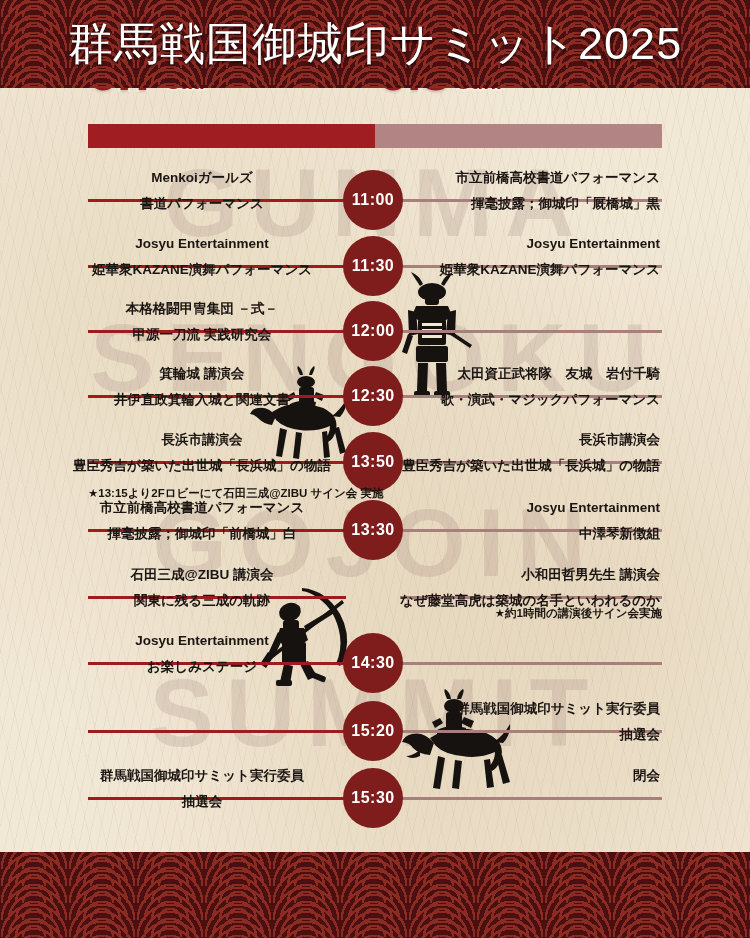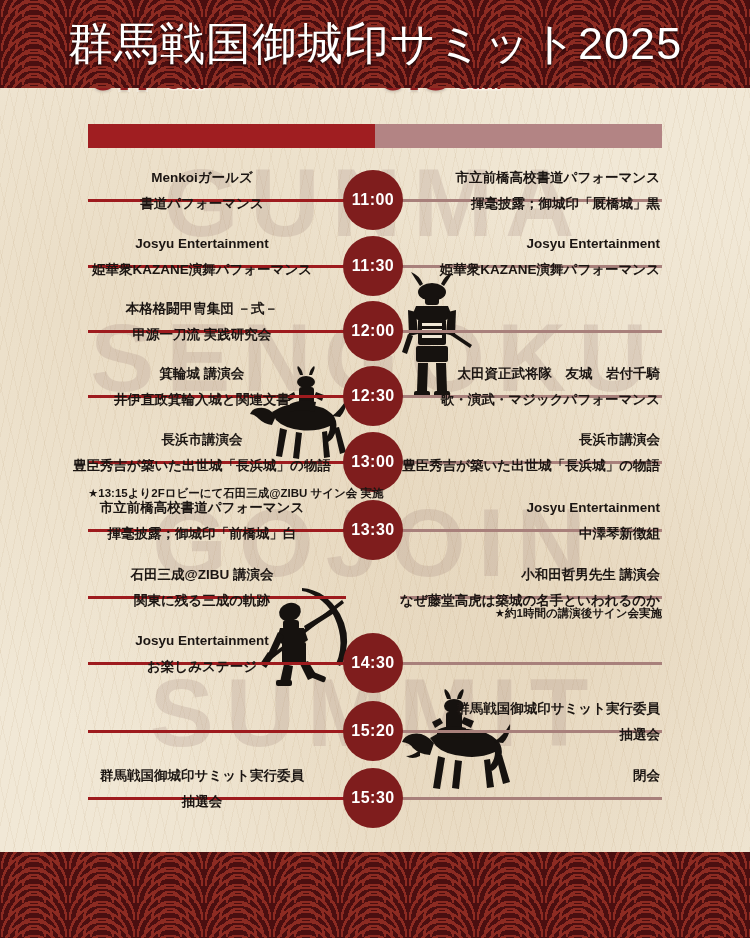--- a/index.html
+++ b/index.html
@@ -274,21 +274,21 @@
       </div>
       <div class="side side-r">
         <div class="t1">太田資正武将隊　友城　岩付千騎</div>
         <div class="t2">歌・演武・マジックパフォーマンス</div>
       </div>
     </div>
 
     <div class="row" style="top:344px">
       <div class="line line-l"></div>
       <div class="line line-r"></div>
-      <div class="circle">13:00</div>
+      <div class="circle">13:50</div>
       <div class="side side-l">
         <div class="t1">長浜市講演会</div>
         <div class="t2">豊臣秀吉が築いた出世城「長浜城」の物語</div>
       </div>
       <div class="side side-r">
         <div class="t1">長浜市講演会</div>
         <div class="t2">豊臣秀吉が築いた出世城「長浜城」の物語</div>
       </div>
     </div>
 

